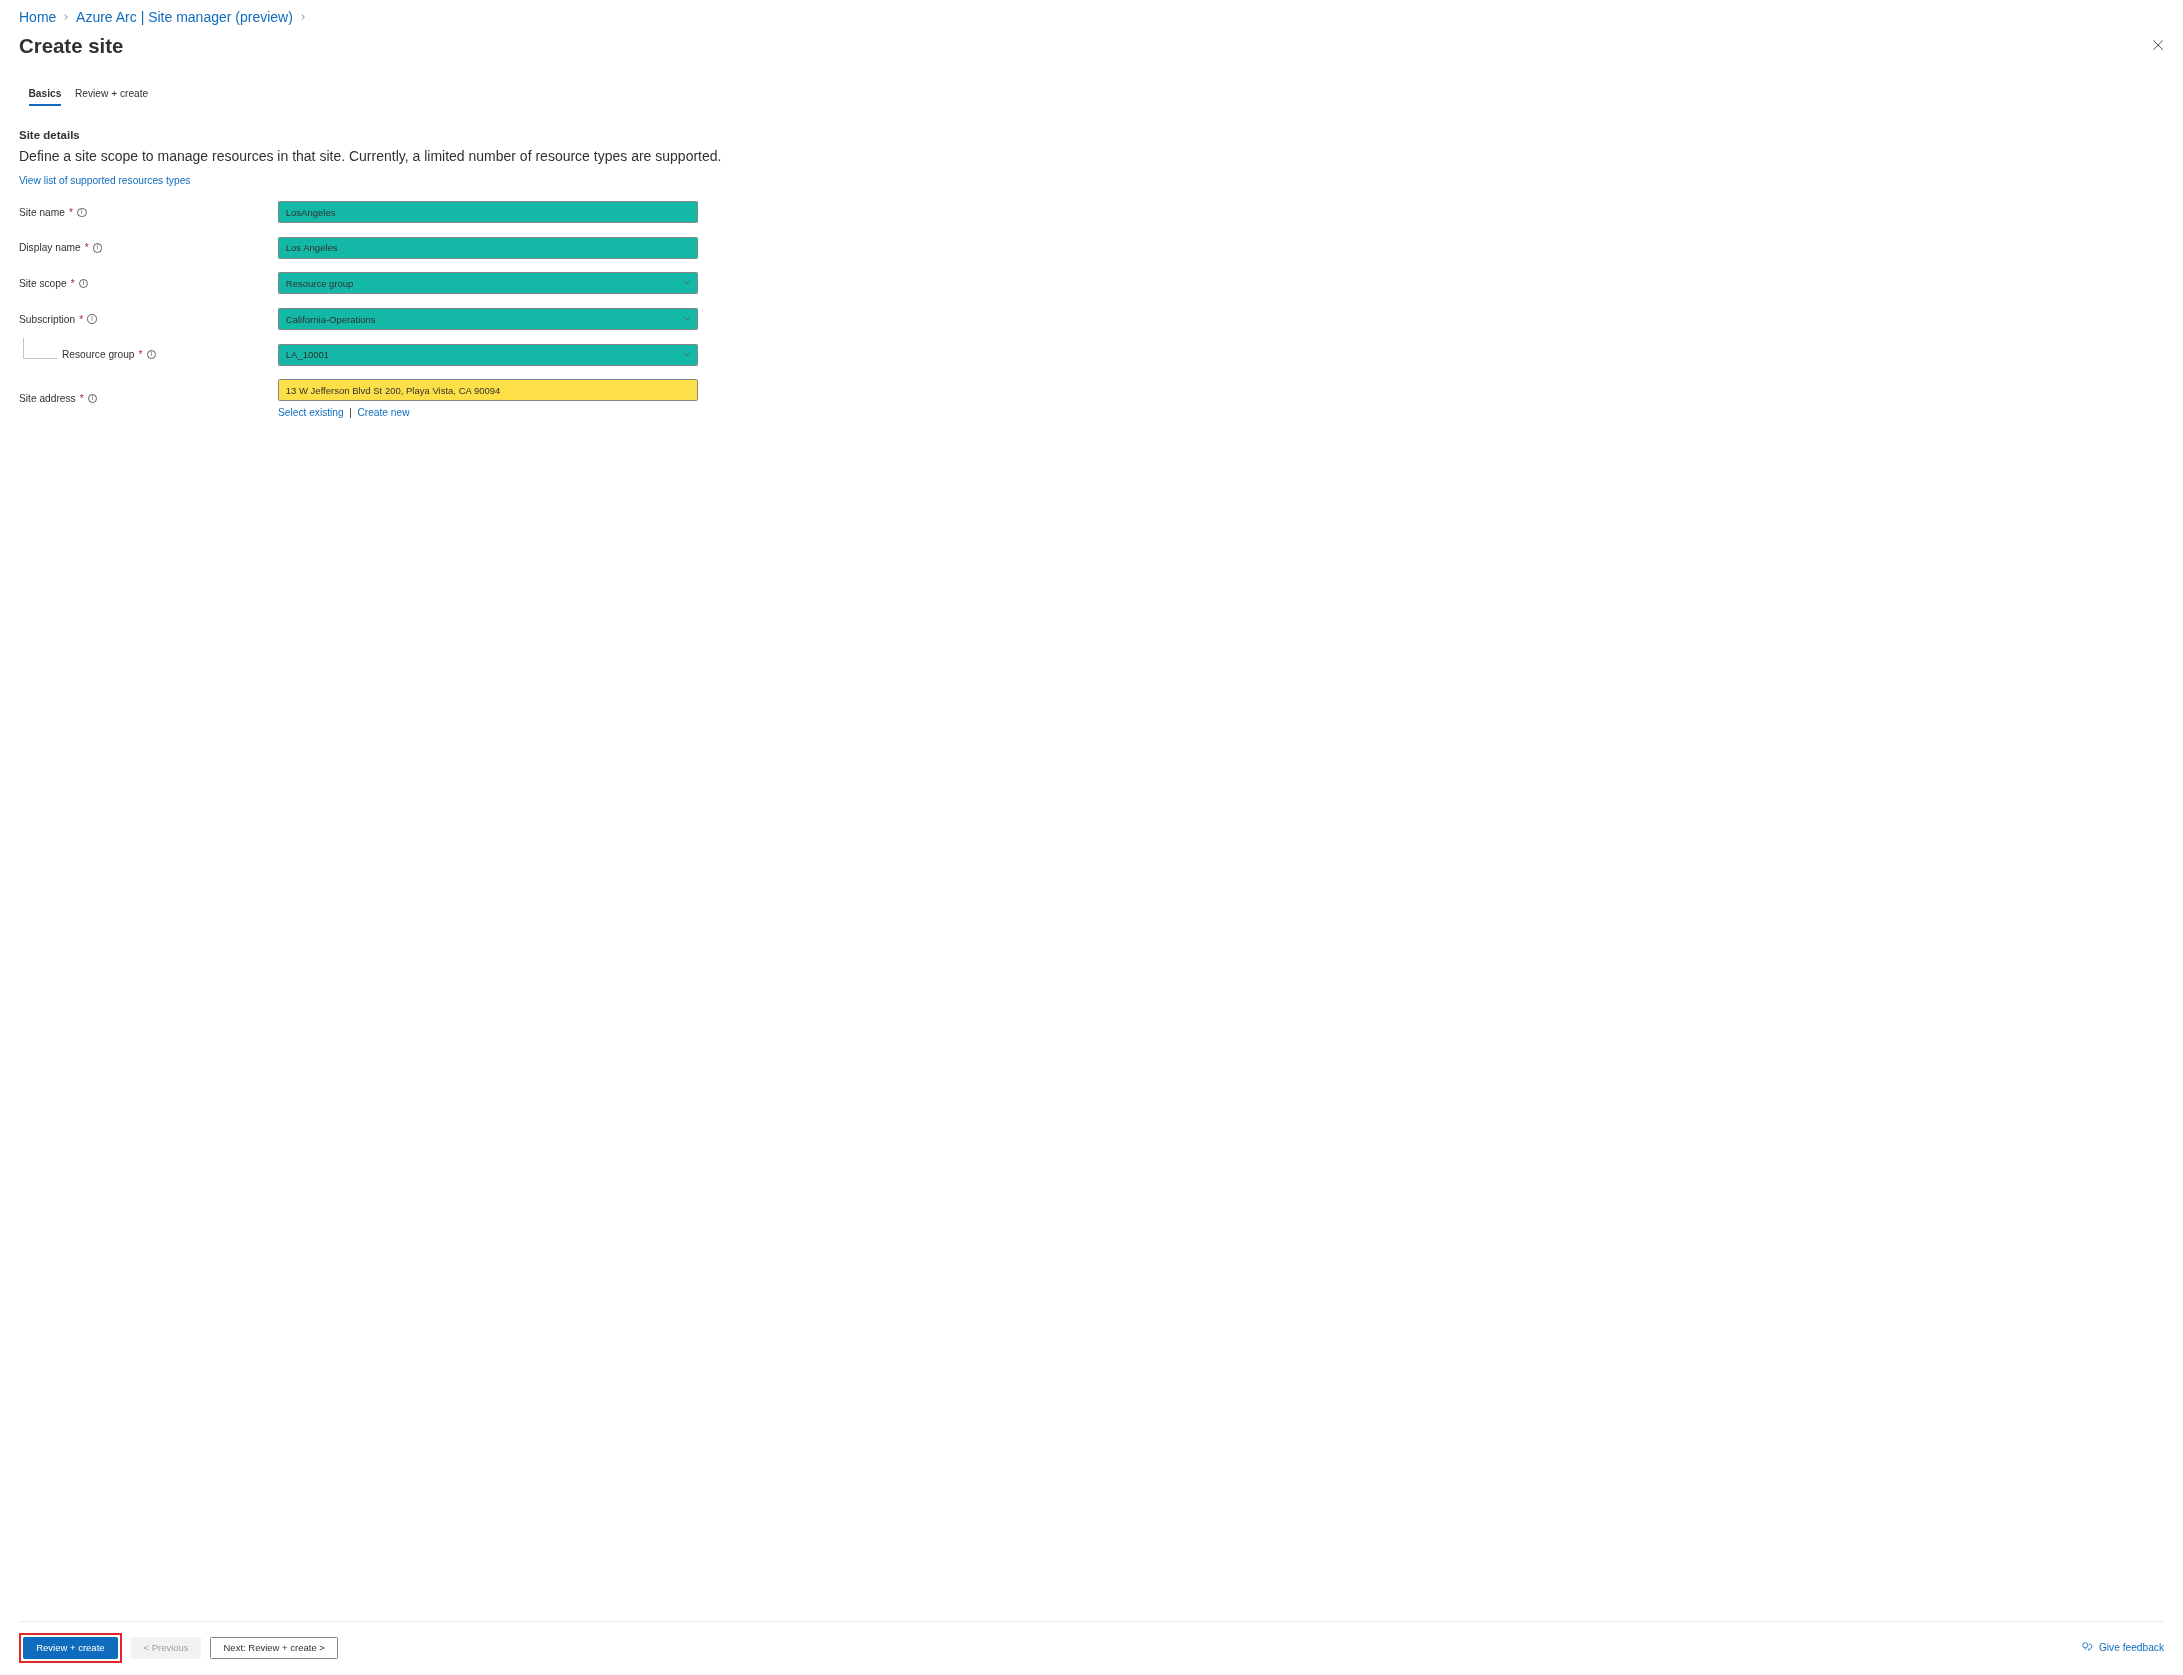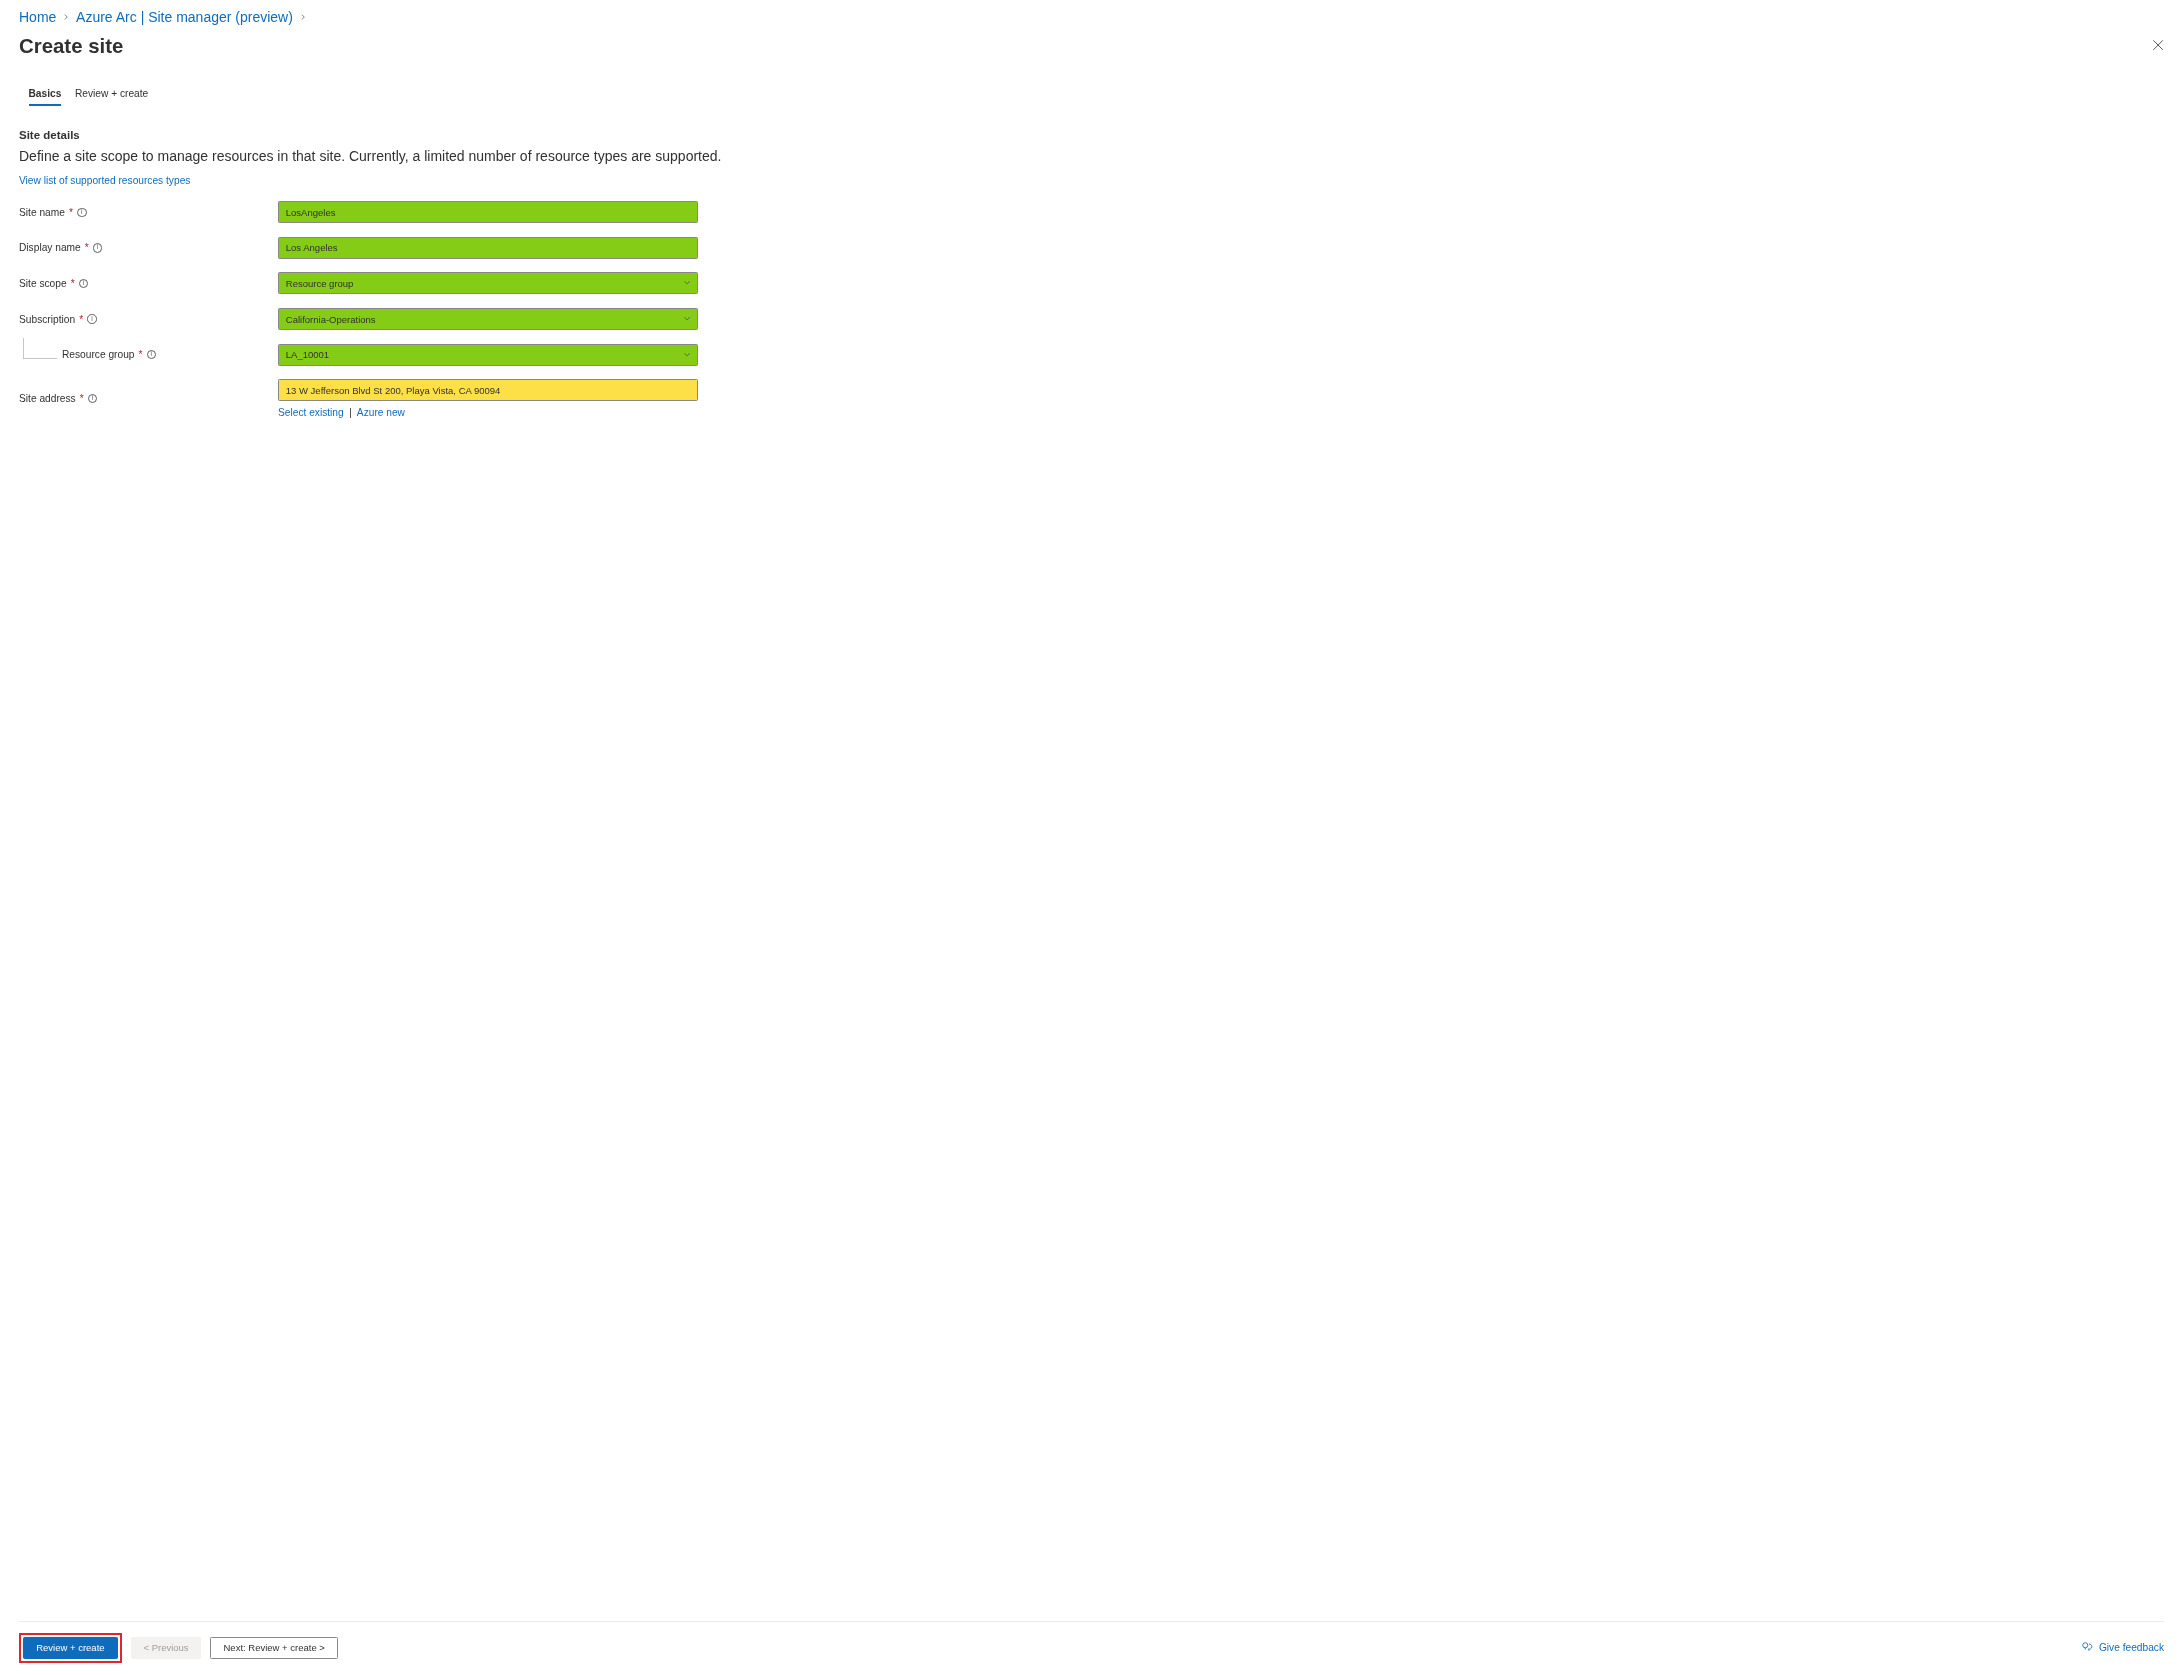--- a/index.html
+++ b/index.html
@@ -152,21 +152,21 @@
   }
   .input-col { flex: 1; }
   .txt-input, .select-input, .ro-input {
     width: 100%;
     height: 22px;
     font-size: 9.5px;
     font-family: inherit;
     padding: 2.7px 6.8px;
     border: 0.7px solid #8a8886;
     border-radius: 1.4px;
-    background: #84cc16;
+    background: #14b8a6;
     color: #323130;
   }
   .select-wrap { position: relative; }
   .select-wrap .chevron {
     position: absolute;
     right: 6.8px;
     top: 50%;
     transform: translateY(-50%);
     pointer-events: none;
     color: #605e5c;
@@ -355,21 +355,21 @@
       <div class="label-col">
         <span>Site address</span>
         <span class="req">*</span>
         <span class="info-icon">i</span>
       </div>
       <div class="input-col">
         <input class="ro-input" readonly="" value="13 W Jefferson Blvd St 200, Playa Vista, CA 90094" style="">
         <div class="sublinks">
           <a class="link">Select existing</a>
           <span class="divider">|</span>
-          <a class="link">Azure new</a>
+          <a class="link">Create new</a>
         </div>
       </div>
     </div>
 
   </div>
 
   <div class="footer">
     <span class="primary-highlight">
       <button class="btn btn-primary">Review + create</button>
     </span>

